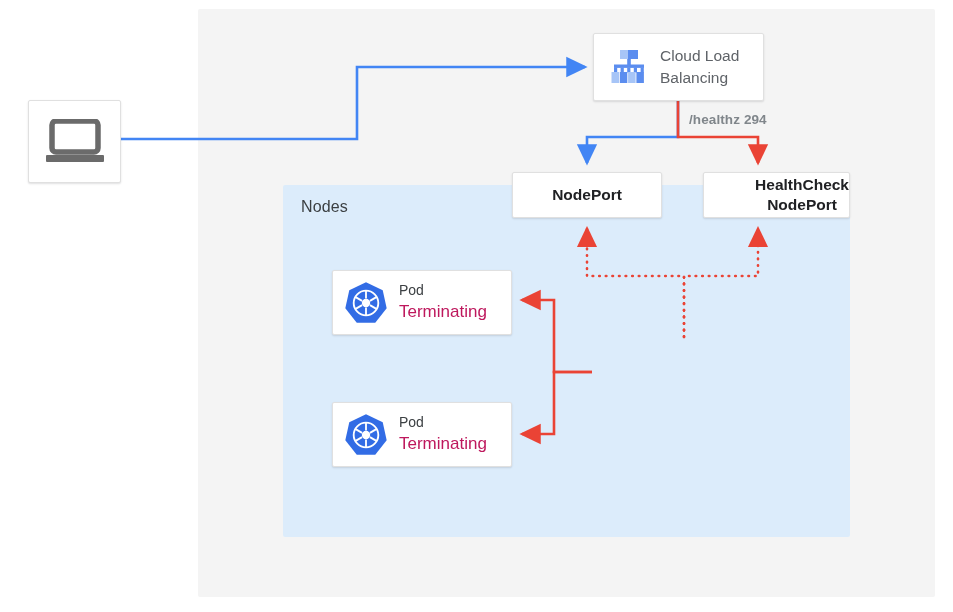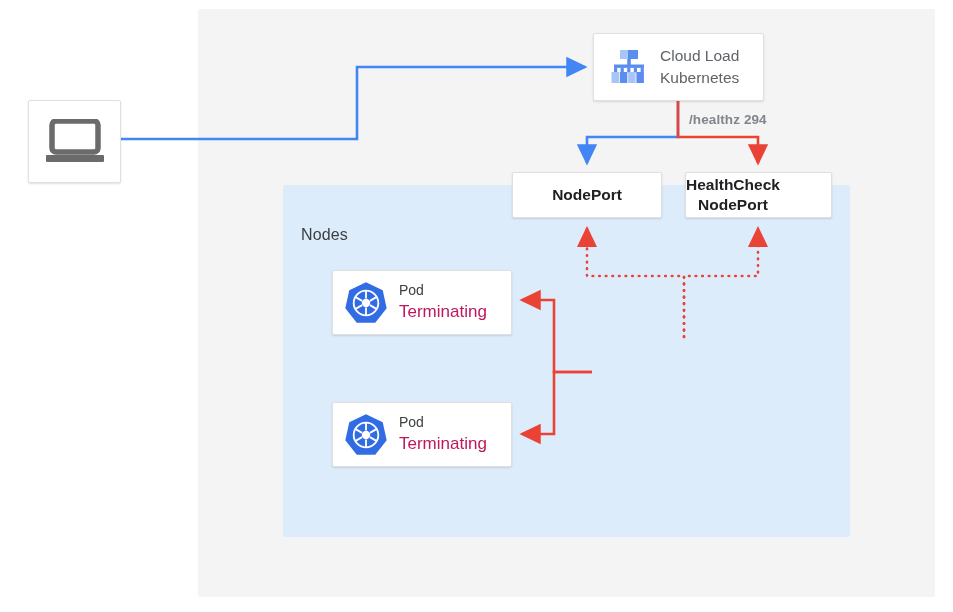--- a/index.html
+++ b/index.html
@@ -35,21 +35,20 @@
     background: #dcecfb;
     border-radius: 2px;
   }
   .nodes-label {
     position: absolute;
     left: 301px;
     top: 198px;
     font-size: 16px;
     color: #3c4043;
     letter-spacing: 0.1px;
-    margin-top: 28px;
   }
   
   .box {
     position: absolute;
     background: #ffffff;
     border: 1px solid #e0e0e0;
     border-radius: 2px;
     box-shadow: 0 1px 2px rgba(60,64,67,0.16);
     box-sizing: border-box;
   }
@@ -95,22 +94,22 @@
   #clb-box .icon-slot { width: 62px; margin-left: 4px; }
   #clb-box .title-line, #clb-box .sub-line {
     font-size: 15.5px; color: #5f6368;
   }
 
   #nodeport-box {
     left: 512px; top: 172px; width: 150px; height: 46px;
     display: flex; align-items: center; justify-content: center;
   }
   #healthcheck-box {
-    left: 685px; top: 172px; width: 147px; height: 46px;
-    display: flex; align-items: center; justify-content: flex-start;
+    left: 703px; top: 172px; width: 147px; height: 46px;
+    display: flex; align-items: center; justify-content: flex-end;
   }
   .port-label {
     font-size: 15.5px;
     font-weight: bold;
     color: #202124;
     text-align: center;
     line-height: 1.32;
     white-space: pre-line;
   }
 
@@ -211,21 +210,21 @@
           <rect x="31.6" y="18.5" width="3.2" height="5" fill="#5b8def"></rect>
 
           <rect x="2.5" y="23" width="7.5" height="11" fill="#a7c5f7"></rect>
           <rect x="10.8" y="23" width="7.5" height="11" fill="#5b8def"></rect>
           <rect x="19.1" y="23" width="7.5" height="11" fill="#a7c5f7"></rect>
           <rect x="27.4" y="23" width="7.5" height="11" fill="#5b8def"></rect>
         </svg>
       </div>
       <div class="text-slot">
         <div class="title-line">Cloud Load</div>
-        <div class="title-line">Kubernetes</div>
+        <div class="title-line">Balancing</div>
       </div>
     </div>
   </div>
 
   <div class="box" id="nodeport-box">
     <div class="port-label">NodePort</div>
   </div>
 
   <div class="box" id="healthcheck-box">
     <div class="port-label">HealthCheck

